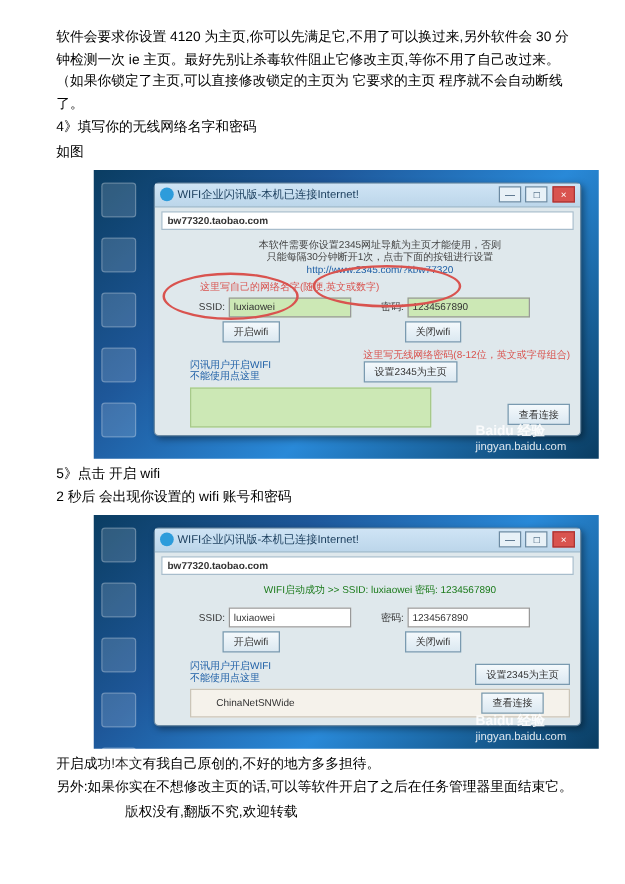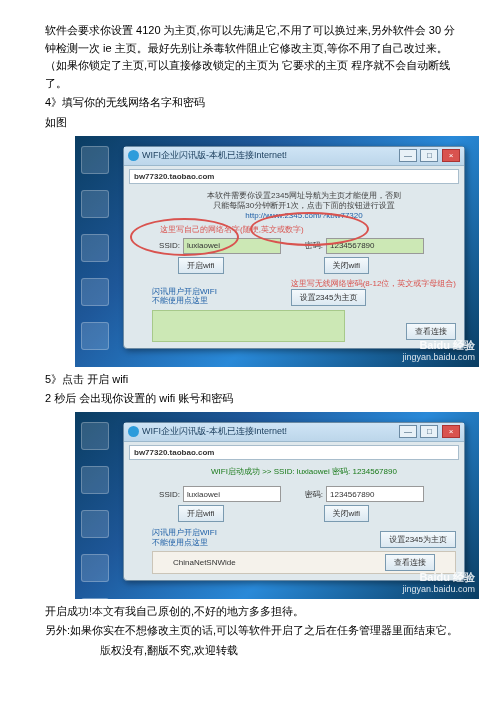--- a/index.html
+++ b/index.html
@@ -20,21 +20,21 @@
   .msg { text-align:center; font-size:8px; line-height:1.3; color:#444; }
   .msg a{color:#1e5fa6;}
   .redtxt { color:#d9534f; font-size:8px; }
   .row { display:flex; align-items:center; margin:3px 0; }
   .lbl { width:28px; text-align:right; font-size:8px; color:#333; margin-right:3px;}
   .fld { flex:0 0 90px; height:14px; border:1px solid #999; background:#fff; font-size:8px; padding:0 3px; display:flex; align-items:center; color:#333; }
   .fld.green{background:#cce8b5;}
   .btn { border:1px solid #7a9ab0; background:linear-gradient(#f4f9fc,#dbe8f1); padding:2px 8px; font-size:8px; color:#333; display:inline-block;}
   .bottombox{ background:#cce8b5; border:1px solid #a7c98a; height:30px; margin-top:4px; margin-right:55px;}
   .ellipse { position:absolute; border:2px solid #d9534f; border-radius:50%; pointer-events:none;}
-  .watermark { position:absolute; right:4px; bottom:4px; color:#fff; font-size:9px; opacity:.85; text-align:right; line-height:1.2;}
+  .watermark { position:absolute; right:26px; bottom:4px; color:#fff; font-size:9px; opacity:.85; text-align:left; line-height:1.2;}
   .watermark .bd{font-size:11px;font-weight:bold;}
   .plain { background:#f5f2eb; border:1px solid #cbc5b8; padding:2px 20px; font-size:8px; display:flex; align-items:center; margin-top:3px;}
   .indent{ margin-left:55px;}
 </style>
 </head>
 <body>
 
 <div class="page">
   <div class="para">软件会要求你设置 4120 为主页,你可以先满足它,不用了可以换过来,另外软件会 30 分钟检测一次 ie 主页。最好先别让杀毒软件阻止它修改主页,等你不用了自己改过来。（如果你锁定了主页,可以直接修改锁定的主页为 它要求的主页   程序就不会自动断线了。</div>
   <div class="para">4》填写你的无线网络名字和密码</div>

